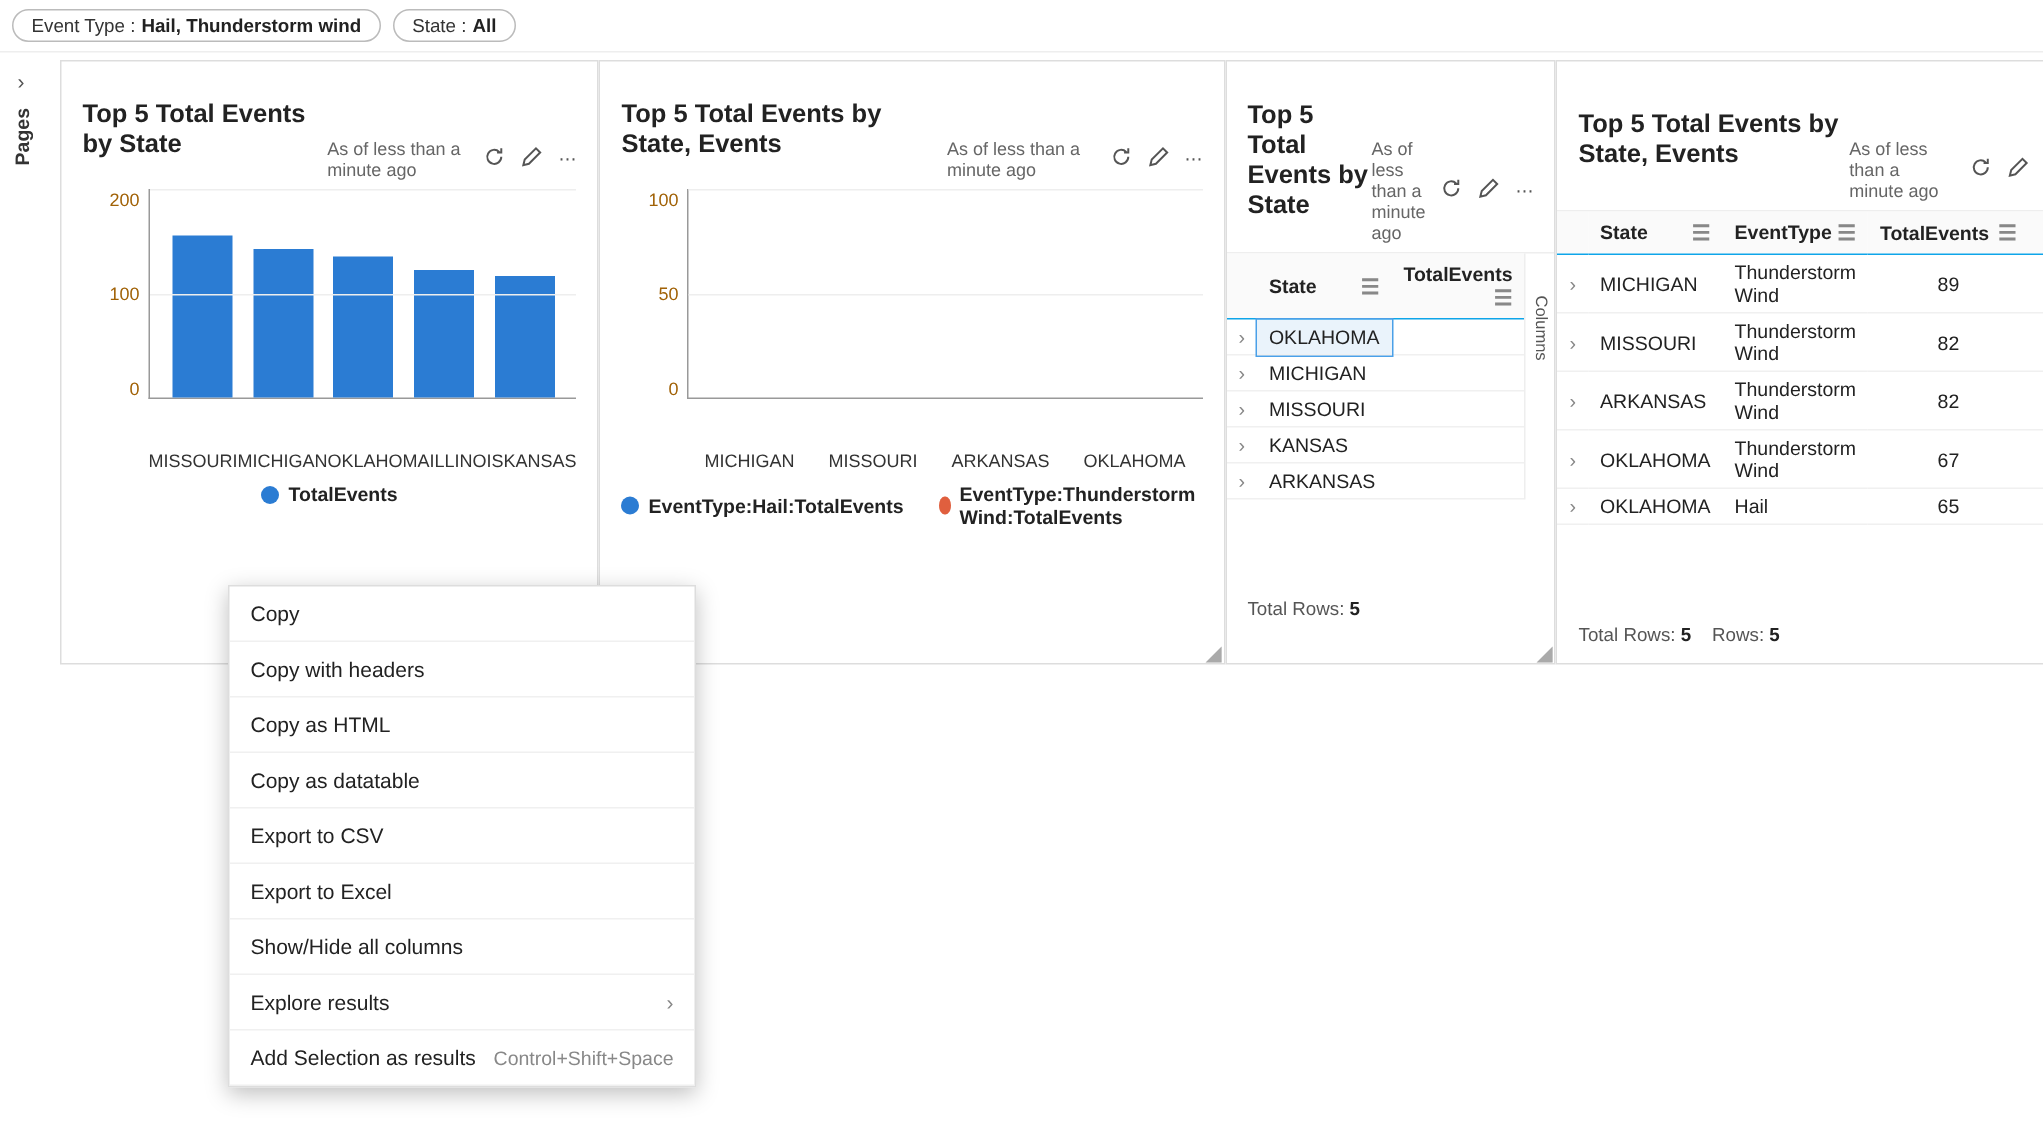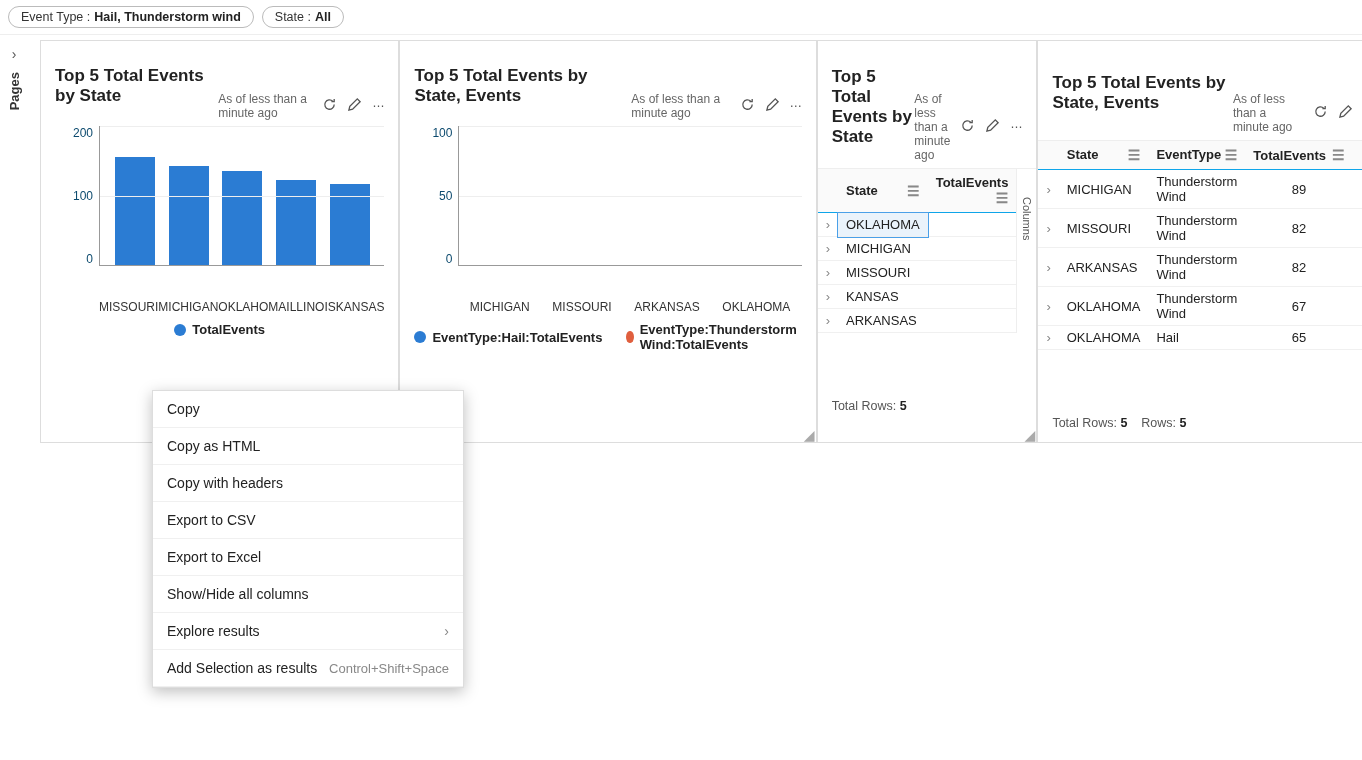--- a/index.html
+++ b/index.html
@@ -93,21 +93,21 @@
     display: flex;
   }
   .y-axis {
     width: 44px;
     display: flex;
     flex-direction: column;
     justify-content: space-between;
     align-items: flex-end;
     padding-right: 6px;
     font-size: 12px;
-    color: #0c4a6e;
+    color: #a16207;
     height: 140px;
   }
   .plot {
     flex: 1;
     position: relative;
     height: 140px;
     border-left: 1px solid #999;
     border-bottom: 1px solid #999;
     display: flex;
     align-items: flex-end;
@@ -498,24 +498,27 @@
     <div class="resize-corner">◢</div>
   </div>
 
 </div>
 
 <div class="context-menu">
   <div class="item">
       <span>Copy</span>
     </div>
   <div class="item">
+      <span>Copy with headers</span>
+    </div>
+  <div class="item">
       <span>Copy as HTML</span>
     </div>
   <div class="item">
-      <span>Copy with headers</span>
+      <span>Copy as datatable</span>
     </div>
   <div class="item">
       <span>Export to CSV</span>
     </div>
   <div class="item">
       <span>Export to Excel</span>
     </div>
   <div class="item">
       <span>Show/Hide all columns</span>
     </div>

